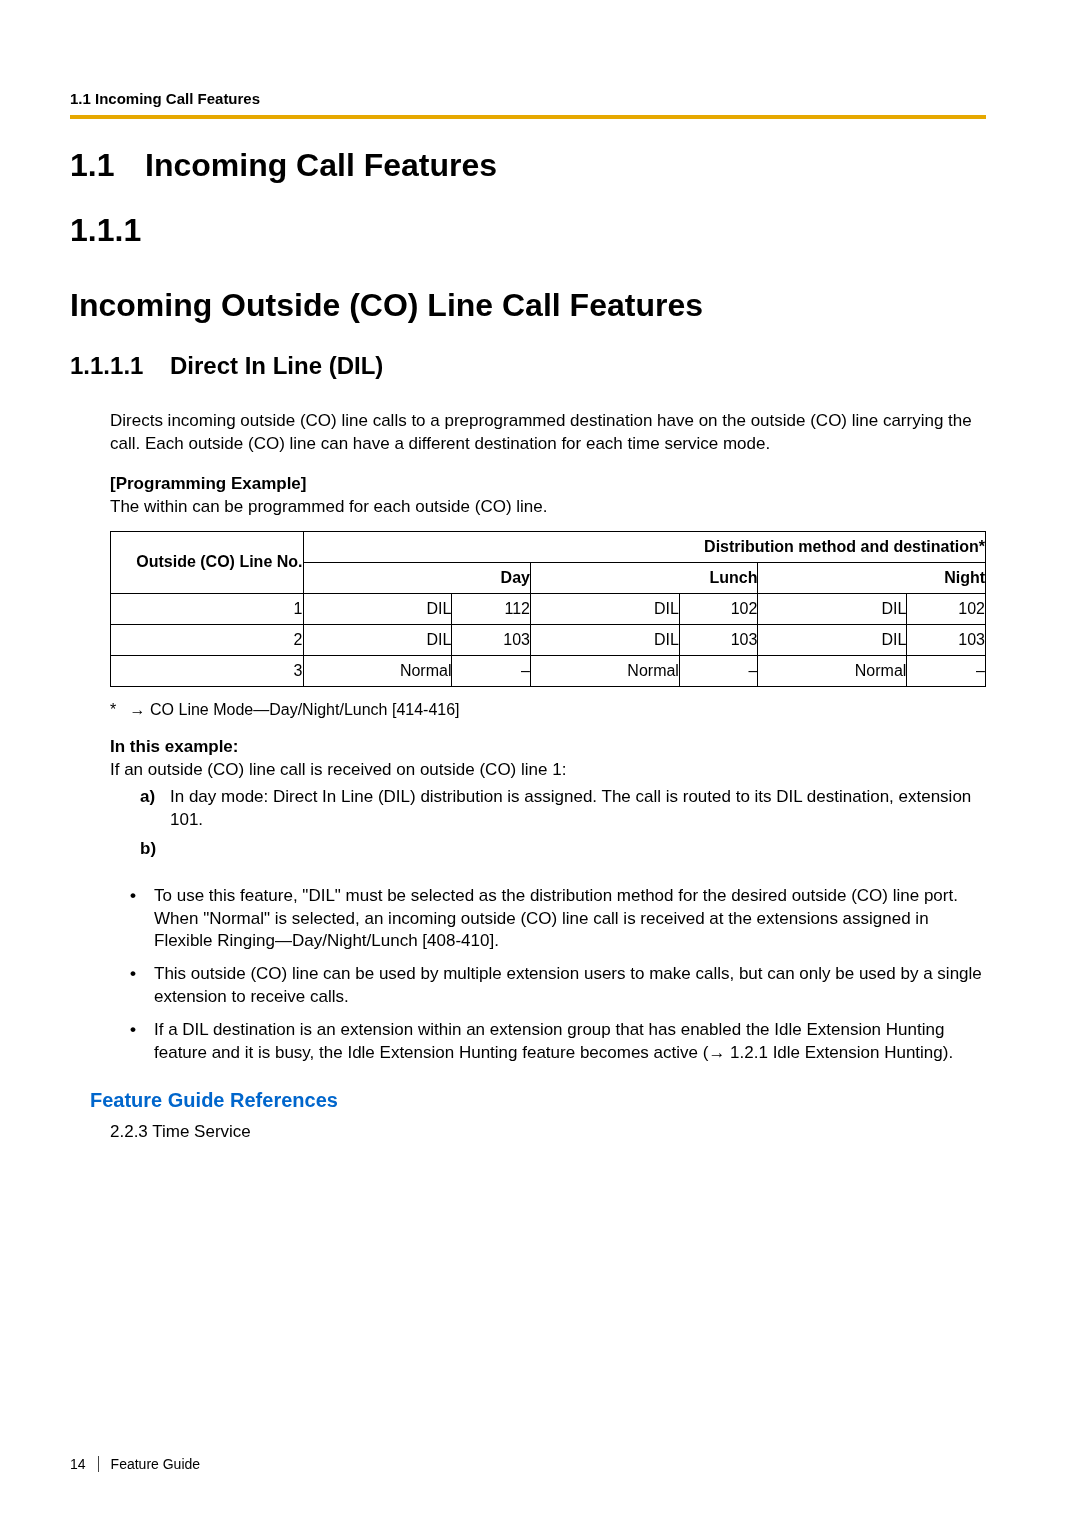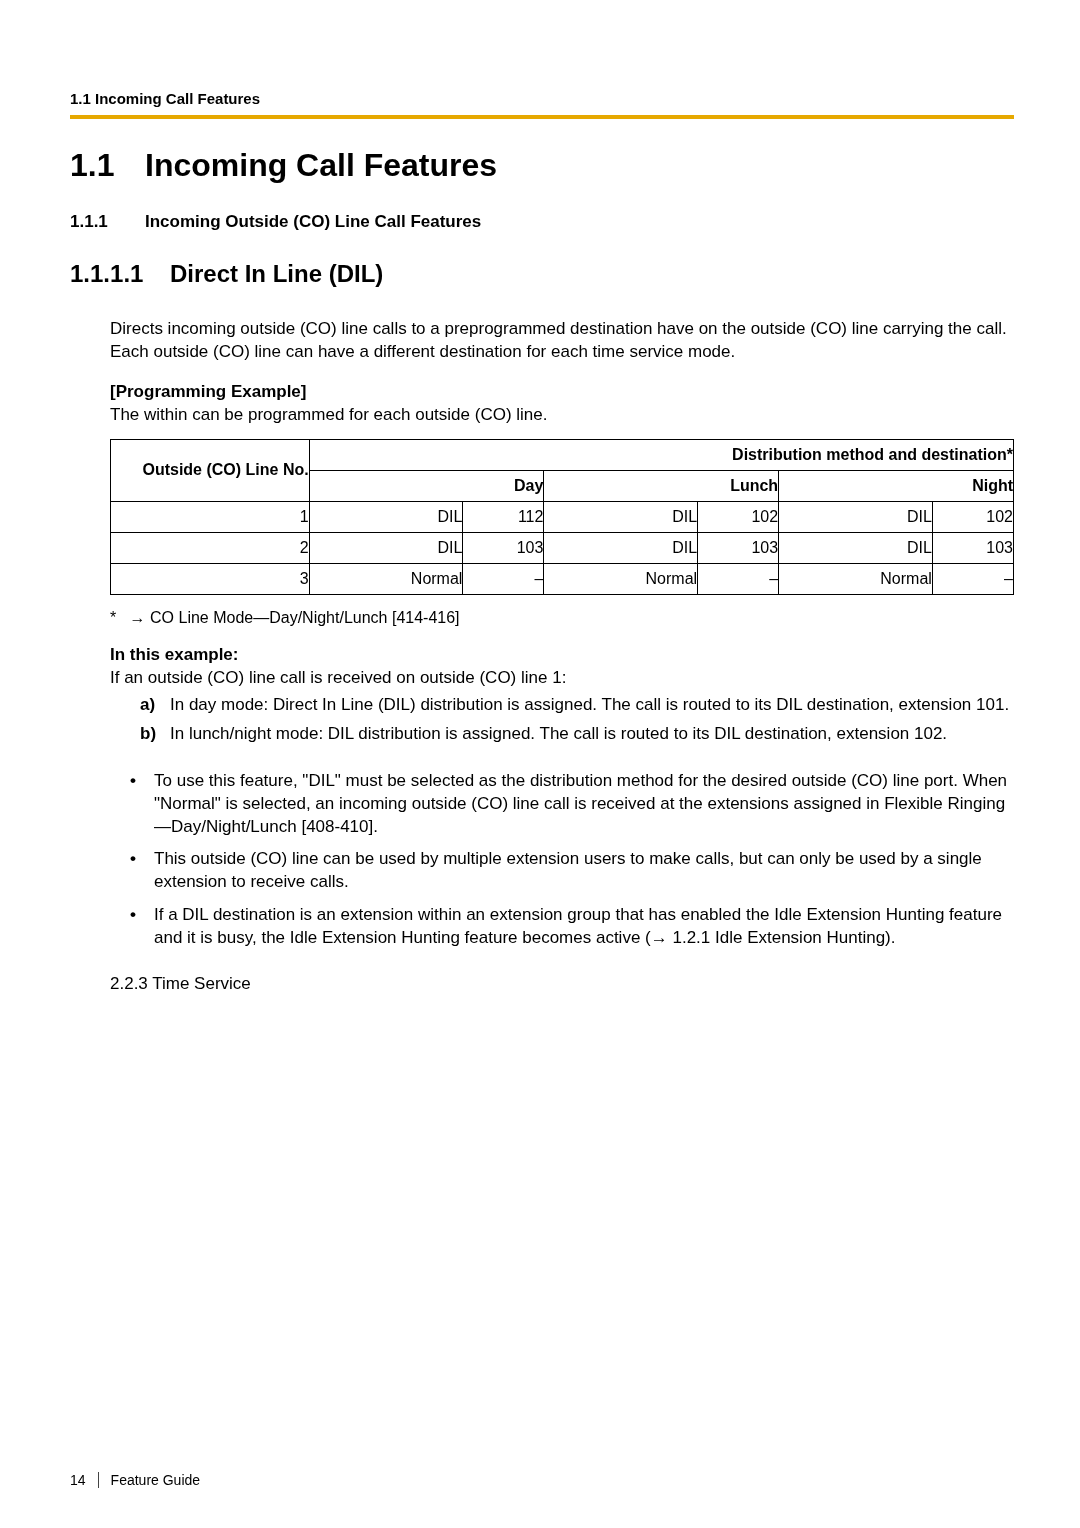--- a/index.html
+++ b/index.html
@@ -7,21 +7,21 @@
     padding: 0;
     background: #fff;
     font-family: Arial, Helvetica, sans-serif;
     color: #000;
     width: 1080px;
   }
   .page {
     box-sizing: border-box;
     width: 1080px;
     min-height: 1528px;
-    padding: 90px 66px 60px 70px;
+    padding: 90px 94px 60px 70px;
     position: relative;
   }
   .header-bar {
     font-weight: bold;
     font-size: 15px;
     padding-bottom: 8px;
   }
   .header-rule {
     height: 4px;
     background: #e6a800;
@@ -29,24 +29,25 @@
     margin-bottom: 28px;
   }
   h1.section-title {
     font-size: 32px;
     font-weight: bold;
     margin: 0 0 28px 0;
     display: flex;
   }
   h1.section-title .num { width: 75px; flex: 0 0 75px; }
   h2.subsection-title {
-    font-size: 17px;
+    font-size: 32px;
     font-weight: bold;
     margin: 0 0 28px 0;
     display: flex;
+    flex-direction: column;
   }
   h2.subsection-title .num { width: 75px; flex: 0 0 75px; }
   h3.subsubsection-title {
     font-size: 24px;
     font-weight: bold;
     margin: 0 0 30px 0;
     display: flex;
   }
   h3.subsubsection-title .num { width: 100px; flex: 0 0 100px; }
   .blue-heading {
@@ -118,21 +119,21 @@
     font-weight: bold;
     width: 24px;
     flex: 0 0 24px;
   }
   .ref-text {
     font-size: 17px;
     margin: 0 0 0 40px;
   }
   .footer {
     position: absolute;
-    bottom: 40px;
+    bottom: 56px;
     left: 70px;
     font-size: 14px;
     display: flex;
     align-items: center;
   }
   .footer .pnum {
     padding-right: 12px;
     border-right: 1px solid #444;
     margin-right: 12px;
   }
@@ -218,40 +219,40 @@
 
   <div class="bold-sub">In this example:</div>
   <p class="body-text" style="margin-bottom:4px;">If an outside (CO) line call is received on outside (CO) line 1:</p>
   <ol class="alpha">
     <li>
       <span class="marker">a)</span>
       <span>In day mode: Direct In Line (DIL) distribution is assigned. The call is routed to its DIL destination, extension 101.</span>
     </li>
     <li>
       <span class="marker">b)</span>
-      <span>In lunch/night mode: DIL distribution is assigned. The call is routed to its DIL destination, extension 102.</span>
     </li>
   </ol>
 
   <ul class="bullets">
     <li>
       <span class="marker">•</span>
       <span>To use this feature, "DIL" must be selected as the distribution method for the desired outside (CO) line port. When "Normal" is selected, an incoming outside (CO) line call is received at the extensions assigned in Flexible Ringing—Day/Night/Lunch [408-410].</span>
     </li>
     <li>
       <span class="marker">•</span>
       <span>This outside (CO) line can be used by multiple extension users to make calls, but can only be used by a single extension to receive calls.</span>
     </li>
     <li>
       <span class="marker">•</span>
       <span>
         <span>If a DIL destination is an extension within an extension group that has enabled the Idle Extension Hunting feature and it is busy, the Idle Extension Hunting feature becomes active (</span><span class="arrow">→</span><span> 1.2.1 Idle Extension Hunting).</span>
       </span>
     </li>
   </ul>
 
+  <div class="blue-heading" style="margin-left:20px;">Feature Guide References</div>
   <p class="ref-text">2.2.3 Time Service</p>
 
   <div class="footer">
     <span class="pnum">14</span>
     <span>Feature Guide</span>
   </div>
 </div>
 
 </body></html>

